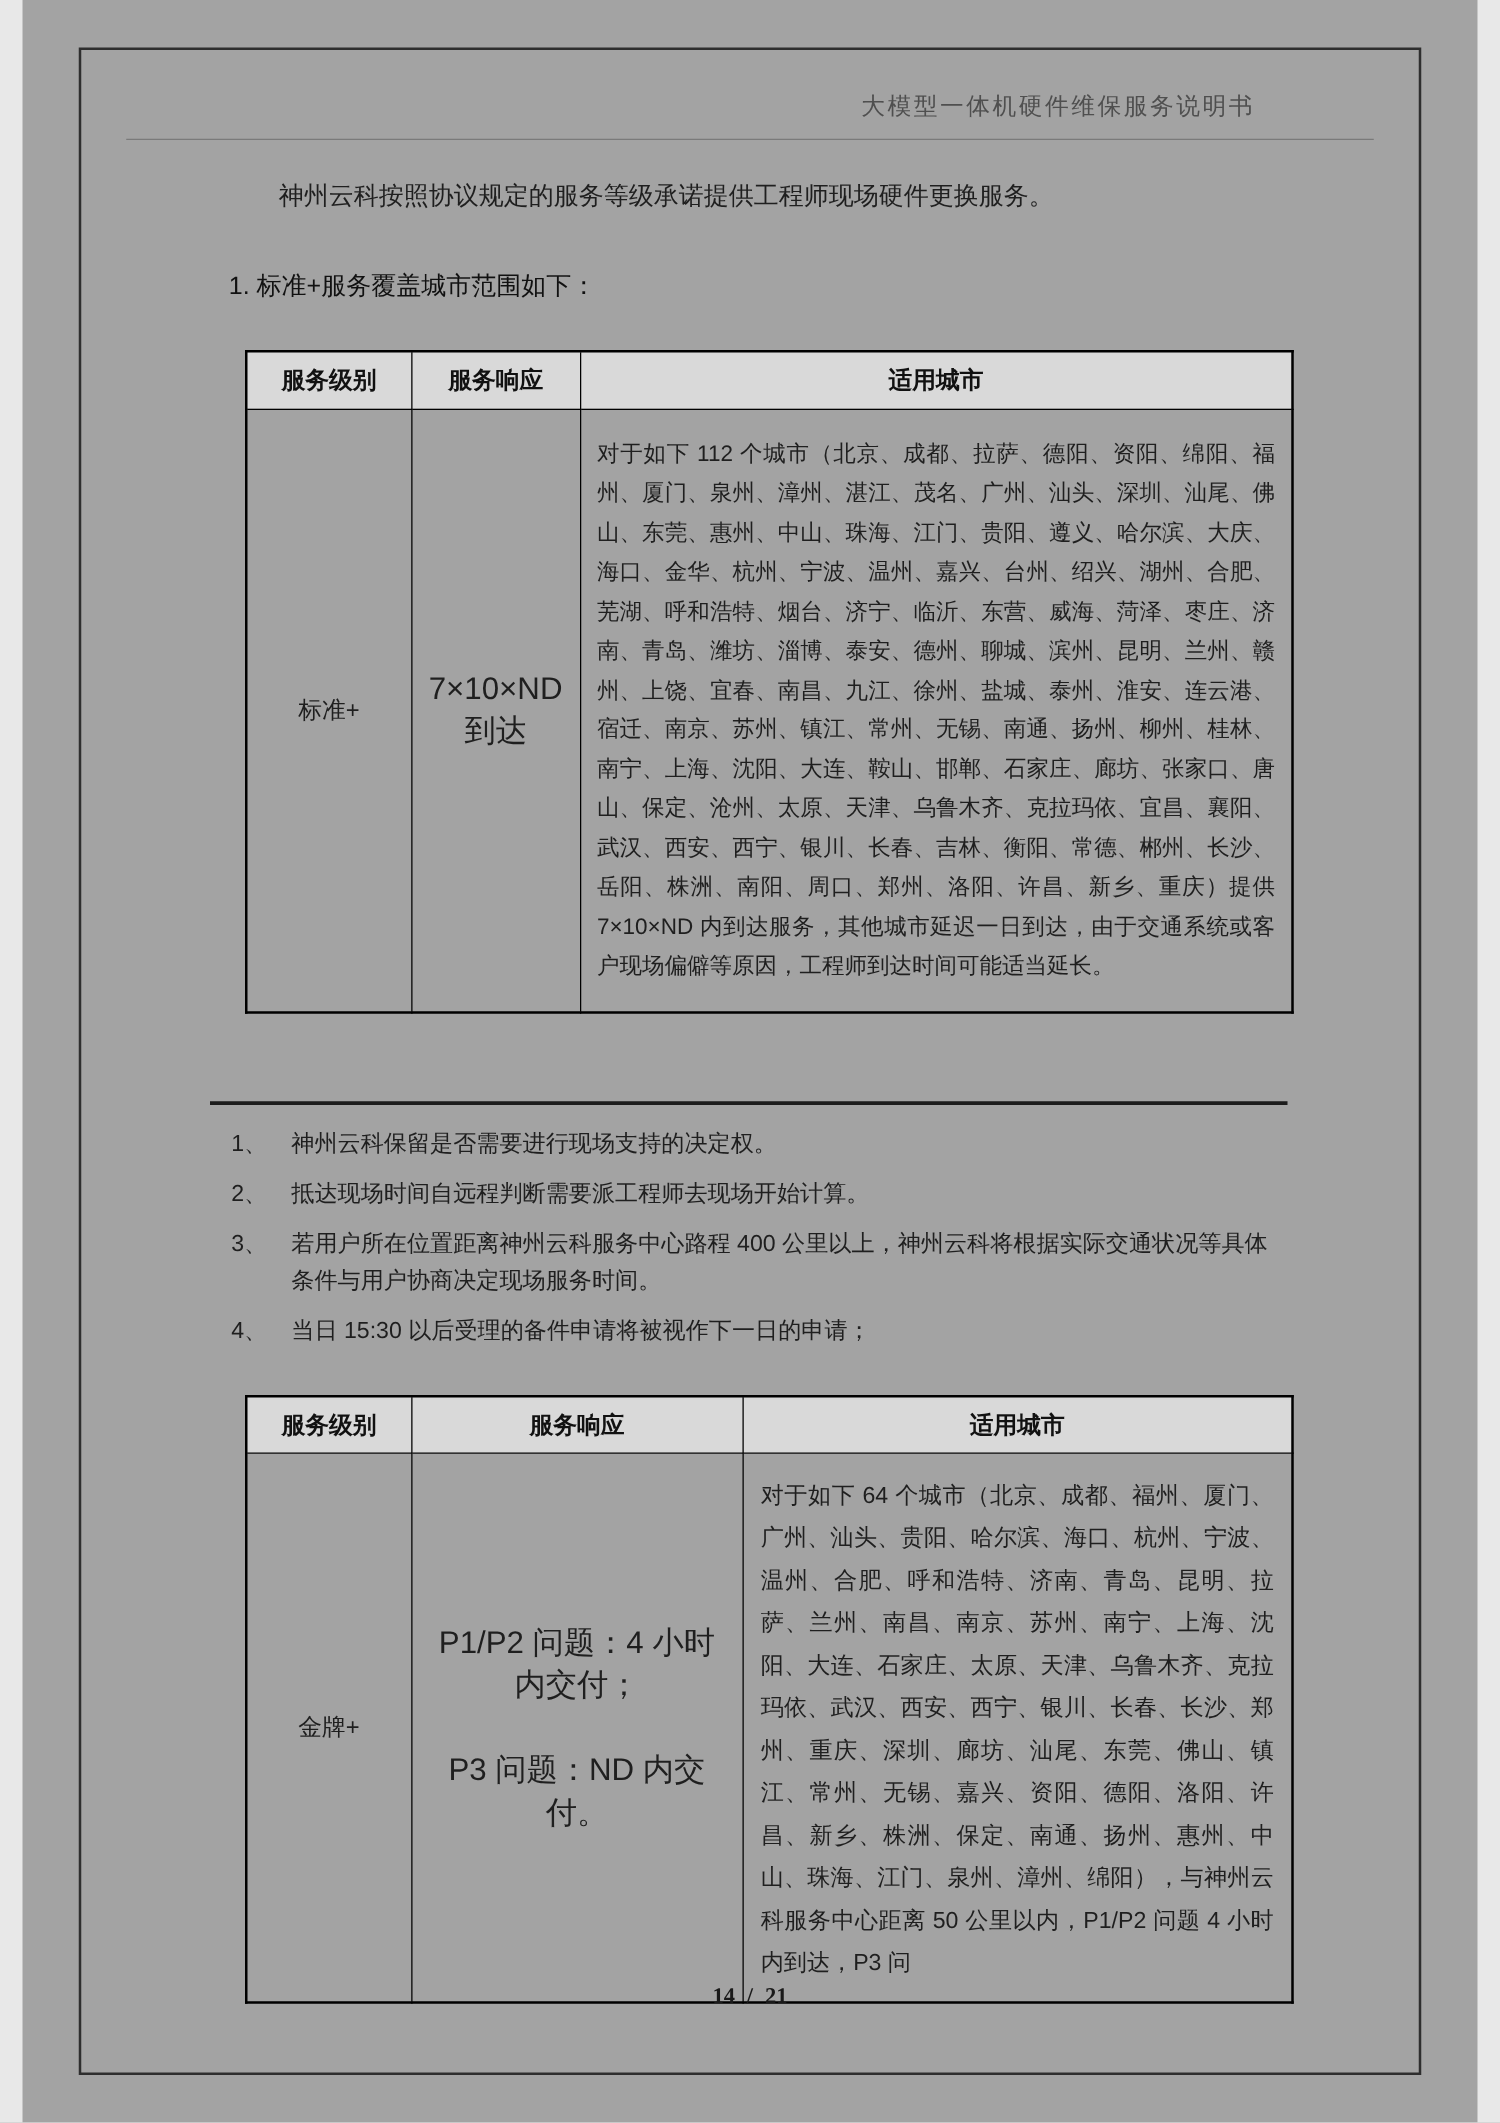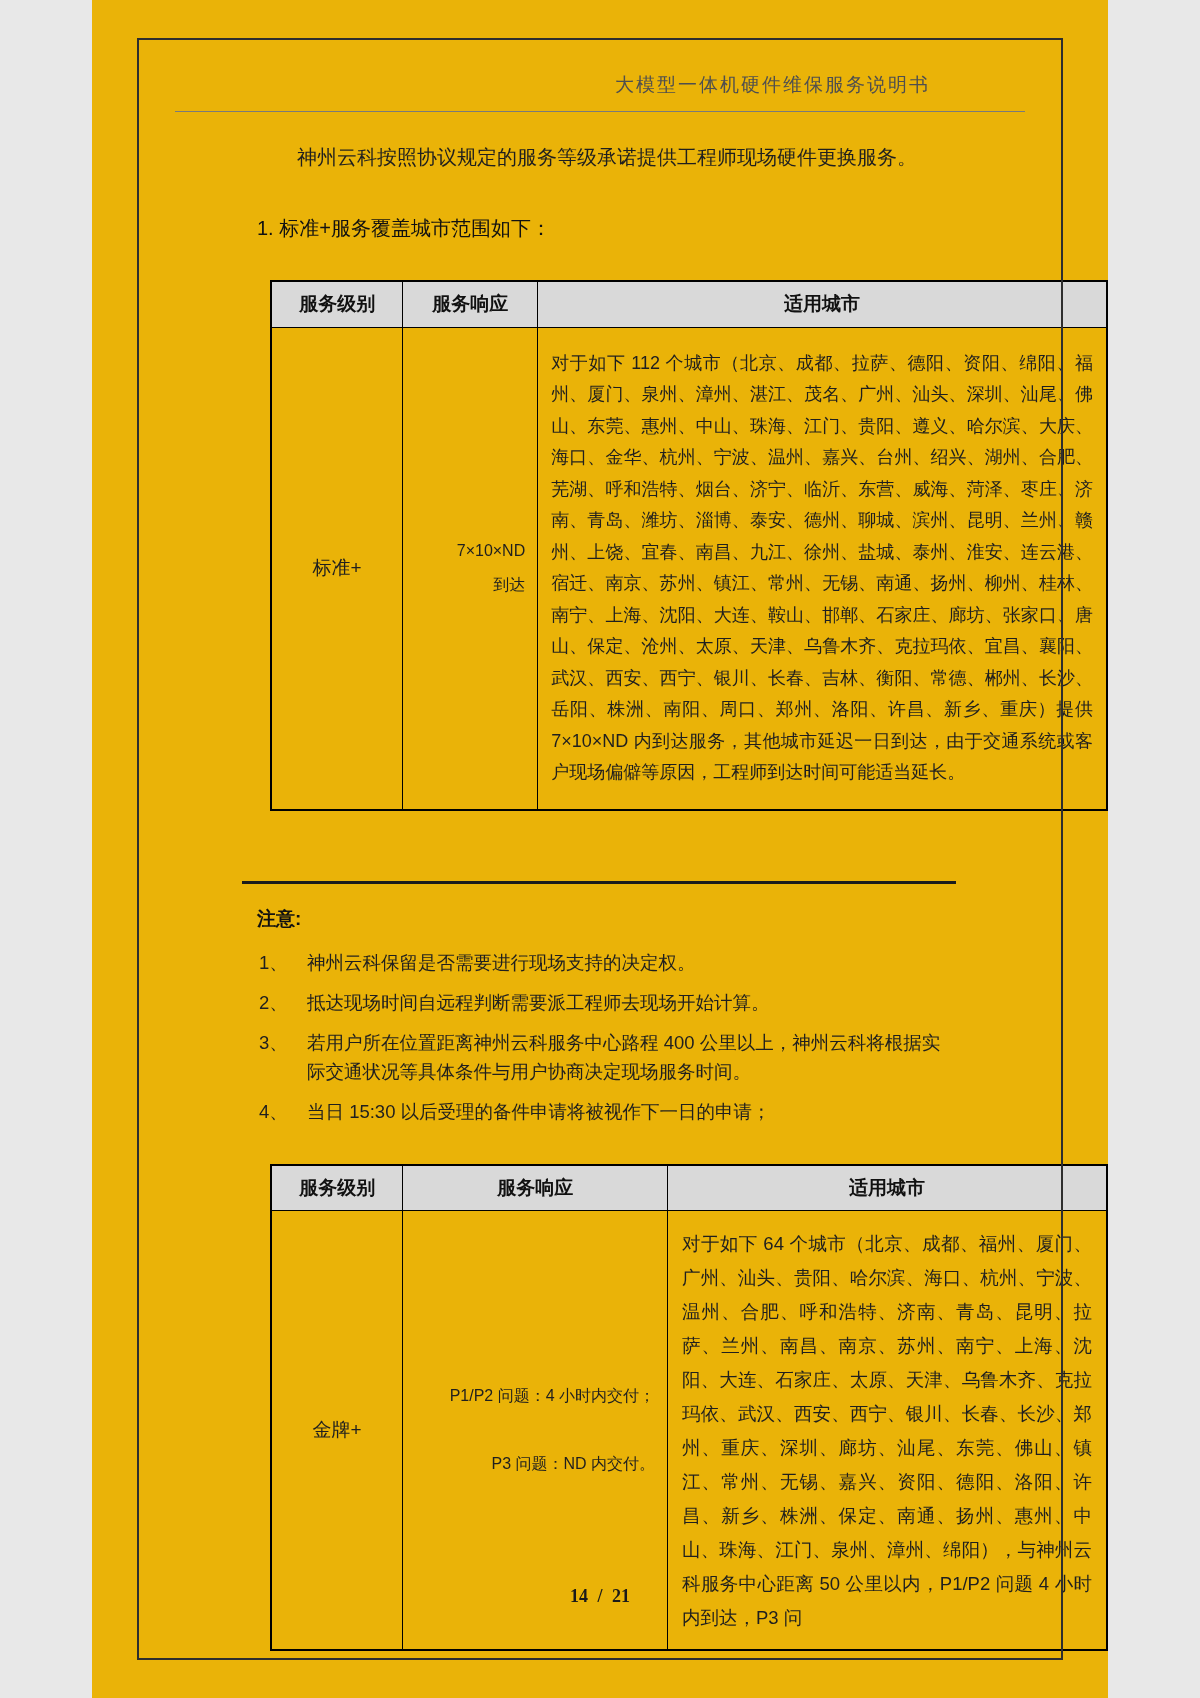--- a/index.html
+++ b/index.html
@@ -1,22 +1,22 @@
 <!DOCTYPE html>
 <html><head>
 <meta charset="utf-8">
 <style>
   * { box-sizing: border-box; margin: 0; padding: 0; }
   html,body { background:#e8e8e8; }
   .page {
     position: relative;
-    width: 1016px;
+    width: 1164px;
     height: 1698px;
     margin: 0 auto;
-    background: #eab308;
+    background: #a3a3a3;
     overflow: hidden;
     font-family: "Liberation Sans", "DejaVu Sans", sans-serif;
     color: #212121;
   }
   .frame {
     position: absolute;
     left: 45px; top: 38px; right: 45px; bottom: 38px;
     border: 2px solid #2e2e2e;
     pointer-events: none;
   }
@@ -66,22 +66,22 @@
   .t1 col.c3 { width: 570px; }
   .t2 col.c1 { width: 132px; }
   .t2 col.c2 { width: 265px; }
   .t2 col.c3 { width: 440px; }
   td.level {
     text-align: center;
     font-size: 19px;
     color: #1f1f1f;
   }
   td.resp {
-    text-align: right;
-    font-size: 16px;
+    text-align: center;
+    font-size: 25px;
     line-height: 34px;
     padding: 10px 12px;
     color: #1f1f1f;
   }
   .t2 td.resp .resp-line + .resp-line { margin-top: 34px; }
   td.cities {
     padding: 20px 13px 20px 13px;
     font-size: 18px;
     line-height: 31.5px;
     text-align: justify;
@@ -158,21 +158,20 @@
           <div class="resp-line">7×10×ND</div>
           <div class="resp-line">到达</div>
         </td>
         <td class="cities">对于如下 112 个城市（北京、成都、拉萨、德阳、资阳、绵阳、福州、厦门、泉州、漳州、湛江、茂名、广州、汕头、深圳、汕尾、佛山、东莞、惠州、中山、珠海、江门、贵阳、遵义、哈尔滨、大庆、海口、金华、杭州、宁波、温州、嘉兴、台州、绍兴、湖州、合肥、芜湖、呼和浩特、烟台、济宁、临沂、东营、威海、菏泽、枣庄、济南、青岛、潍坊、淄博、泰安、德州、聊城、滨州、昆明、兰州、赣州、上饶、宜春、南昌、九江、徐州、盐城、泰州、淮安、连云港、宿迁、南京、苏州、镇江、常州、无锡、南通、扬州、柳州、桂林、南宁、上海、沈阳、大连、鞍山、邯郸、石家庄、廊坊、张家口、唐山、保定、沧州、太原、天津、乌鲁木齐、克拉玛依、宜昌、襄阳、武汉、西安、西宁、银川、长春、吉林、衡阳、常德、郴州、长沙、岳阳、株洲、南阳、周口、郑州、洛阳、许昌、新乡、重庆）提供 7×10×ND 内到达服务，其他城市延迟一日到达，由于交通系统或客户现场偏僻等原因，工程师到达时间可能适当延长。</td>
       </tr>
     </tbody>
   </table>
 
   <div class="divider"></div>
 
-  <div class="note-label">注意:</div>
 
   <div class="note-list">
     <div class="note-item">
       <span class="num">1、</span>
       <span class="txt">神州云科保留是否需要进行现场支持的决定权。</span>
     </div>
     <div class="note-item">
       <span class="num">2、</span>
       <span class="txt">抵达现场时间自远程判断需要派工程师去现场开始计算。</span>
     </div>

